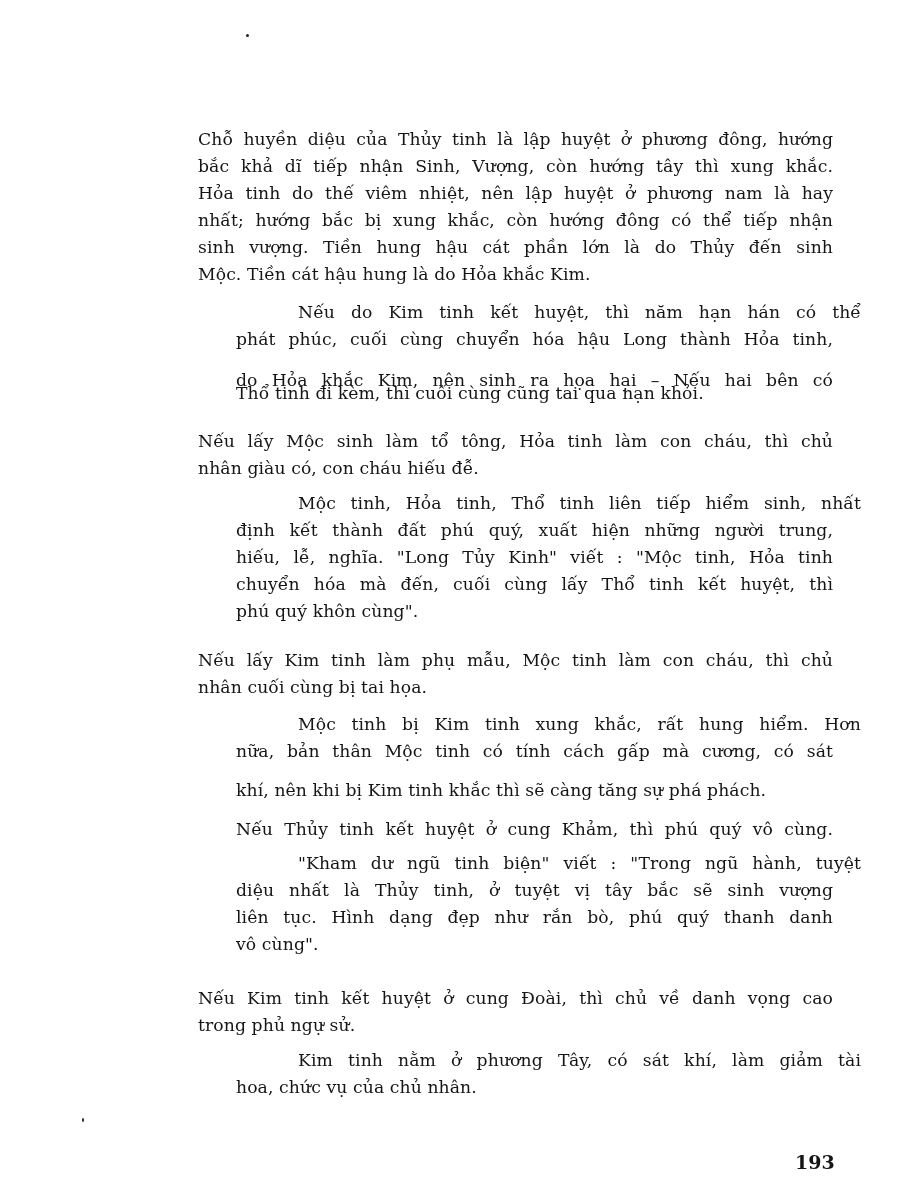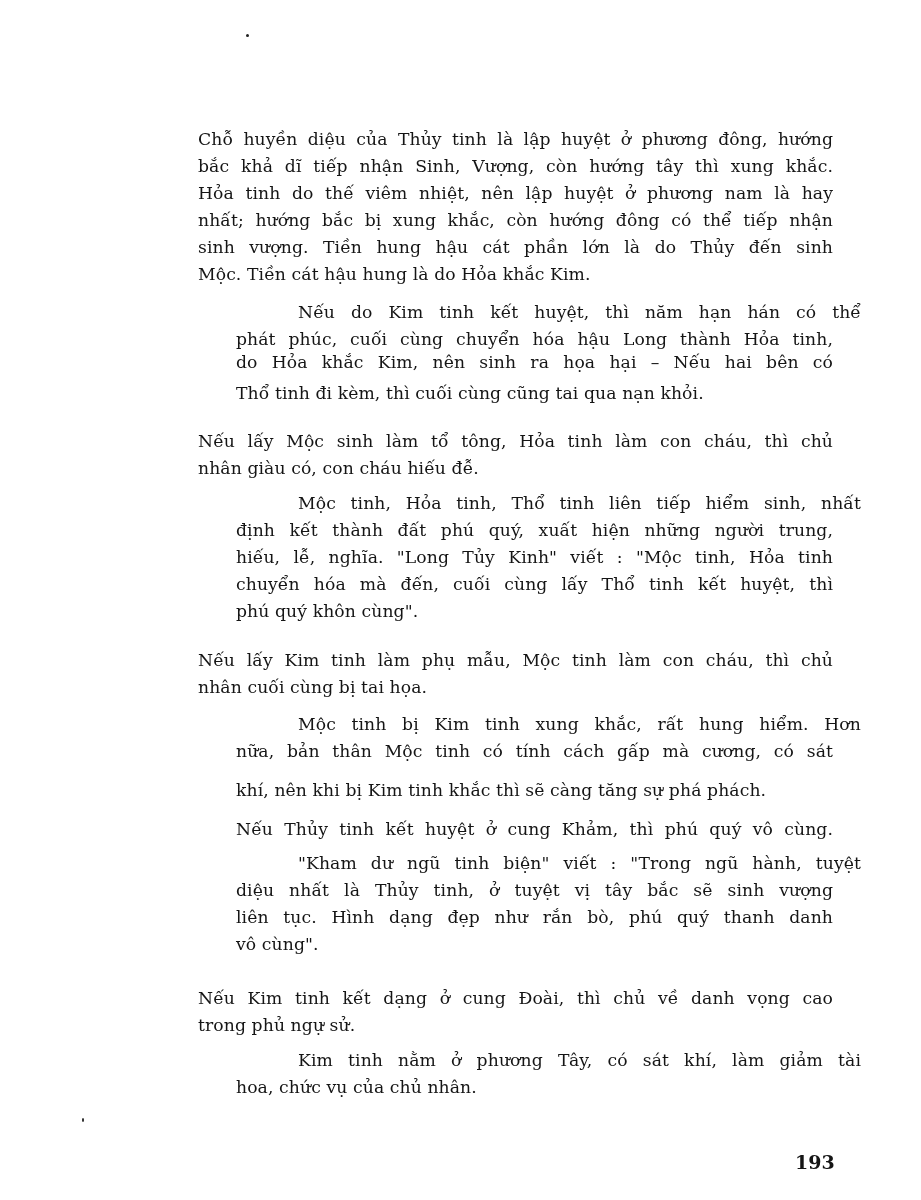--- a/index.html
+++ b/index.html
@@ -70,21 +70,21 @@
     <div class="line just" style="top:27px">bắc khả dĩ tiếp nhận Sinh, Vượng, còn hướng tây thì xung khắc.</div>
     <div class="line just" style="top:54px">Hỏa tinh do thế viêm nhiệt, nên lập huyệt ở phương nam là hay</div>
     <div class="line just" style="top:81px">nhất; hướng bắc bị xung khắc, còn hướng đông có thể tiếp nhận</div>
     <div class="line just" style="top:108px">sinh vượng. Tiền hung hậu cát phần lớn là do Thủy đến sinh</div>
     <div class="line" style="top:135px">Mộc. Tiền cát hậu hung là do Hỏa khắc Kim.</div>
   </div>
 
   <div class="block indent-block" style="top:299px;">
     <div class="line first just" style="top:0px">Nếu do Kim tinh kết huyệt, thì năm hạn hán có thể</div>
     <div class="line just" style="top:27px">phát phúc, cuối cùng chuyển hóa hậu Long thành Hỏa tinh,</div>
-    <div class="line just" style="top:50px">do Hỏa khắc Kim, nên sinh ra họa hại – Nếu hai bên có</div>
+    <div class="line just" style="top:68px">do Hỏa khắc Kim, nên sinh ra họa hại – Nếu hai bên có</div>
     <div class="line" style="top:81px">Thổ tinh đi kèm, thì cuối cùng cũng tai qua nạn khỏi.</div>
   </div>
 
   <div class="block" style="top:428px;">
     <div class="line just" style="top:0px">Nếu lấy Mộc sinh làm tổ tông, Hỏa tinh làm con cháu, thì chủ</div>
     <div class="line" style="top:27px">nhân giàu có, con cháu hiếu đễ.</div>
   </div>
 
   <div class="block indent-block" style="top:490px;">
     <div class="line first just" style="top:0px">Mộc tinh, Hỏa tinh, Thổ tinh liên tiếp hiểm sinh, nhất</div>
@@ -110,21 +110,21 @@
   </div>
 
   <div class="block indent-block" style="top:850px;">
     <div class="line first just" style="top:0px">"Kham dư ngũ tinh biện" viết : "Trong ngũ hành, tuyệt</div>
     <div class="line just" style="top:27px">diệu nhất là Thủy tinh, ở tuyệt vị tây bắc sẽ sinh vượng</div>
     <div class="line just" style="top:54px">liên tục. Hình dạng đẹp như rắn bò, phú quý thanh danh</div>
     <div class="line" style="top:81px">vô cùng".</div>
   </div>
 
   <div class="block" style="top:985px;">
-    <div class="line just" style="top:0px">Nếu Kim tinh kết dạng ở cung Đoài, thì chủ về danh vọng cao</div>
+    <div class="line just" style="top:0px">Nếu Kim tinh kết huyệt ở cung Đoài, thì chủ về danh vọng cao</div>
     <div class="line" style="top:27px">trong phủ ngự sử.</div>
   </div>
 
   <div class="block indent-block" style="top:1047px;">
     <div class="line first just" style="top:0px">Kim tinh nằm ở phương Tây, có sát khí, làm giảm tài</div>
     <div class="line" style="top:27px">hoa, chức vụ của chủ nhân.</div>
   </div>
 
   <div class="page-number">193</div>
 </div>

